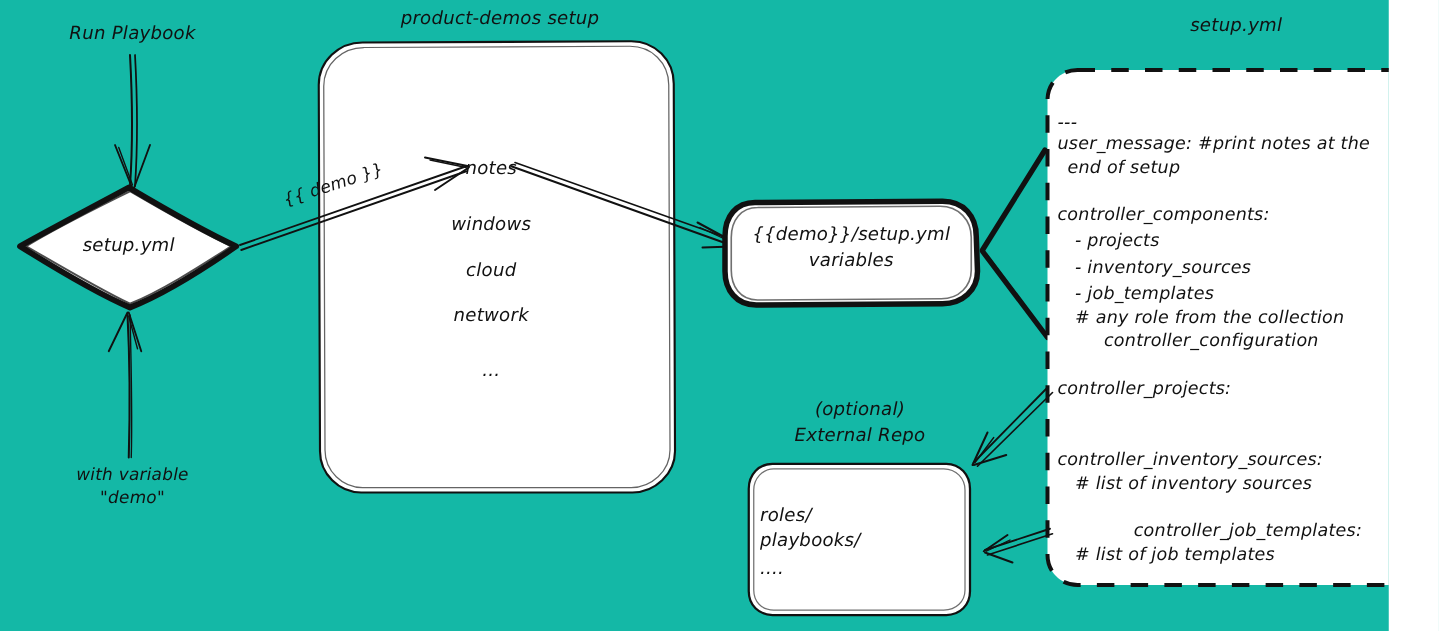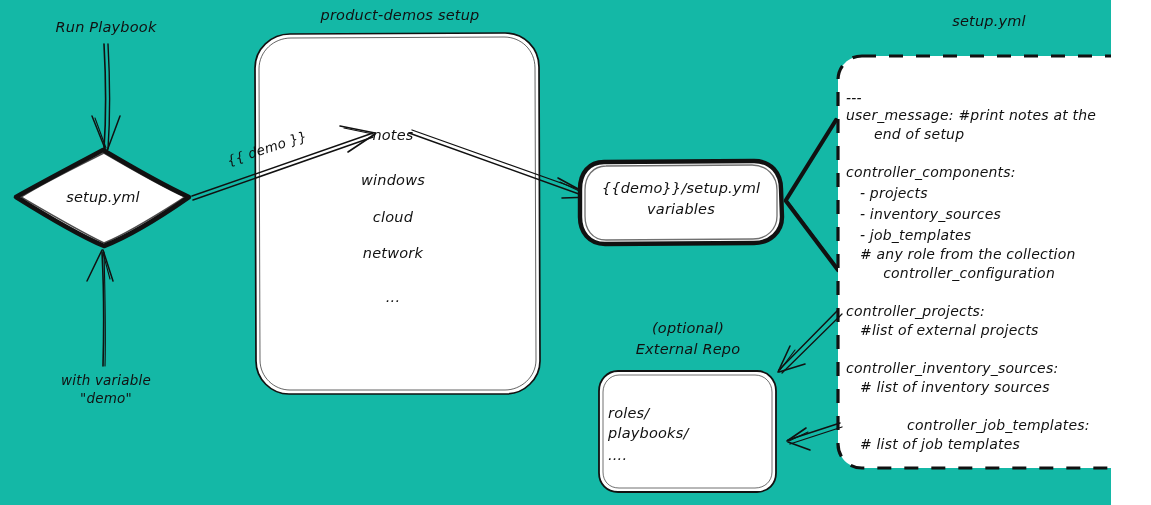--- a/index.html
+++ b/index.html
@@ -155,27 +155,26 @@
   <div class="lbl center t-title skew" style="left:597px; top:340px; width:182px;">External Repo</div>
 
   <div class="lbl left t-item skew" style="left:608px; top:404px;">roles/</div>
   <div class="lbl left t-item skew" style="left:608px; top:424px;">playbooks/</div>
   <div class="lbl left t-item skew" style="left:608px; top:446px;">....</div>
 
   <div class="lbl center t-title skew" style="left:919px; top:12px; width:140px;">setup.yml</div>
 
   <div class="lbl left t-code skew" style="left:846px; top:90px;">---</div>
   <div class="lbl left t-code skew" style="left:846px; top:107px;">user_message: #print notes at the</div>
-  <div class="lbl left t-code skew" style="left:846px; top:126px;font-style:italic;">      end of setup</div>
+  <div class="lbl left t-code skew" style="left:826px; top:126px;font-style:italic;">      end of setup</div>
   <div class="lbl left t-code skew" style="left:846px; top:164px;">controller_components:</div>
   <div class="lbl left t-code skew" style="left:846px; top:185px;">   - projects</div>
   <div class="lbl left t-code skew" style="left:846px; top:206px;">   - inventory_sources</div>
   <div class="lbl left t-code skew" style="left:846px; top:227px;">   - job_templates</div>
   <div class="lbl left t-code skew" style="left:846px; top:246px;">   # any role from the collection</div>
   <div class="lbl left t-code skew" style="left:846px; top:265px;">        controller_configuration</div>
   <div class="lbl left t-code skew" style="left:846px; top:303px;">controller_projects:</div>
-  <div class="lbl left t-code skew" style="left:846px; top:322px;">   #list of external projects</div>
   <div class="lbl left t-code skew" style="left:846px; top:360px;font-style:italic;">controller_inventory_sources:</div>
   <div class="lbl left t-code skew" style="left:846px; top:379px;">   # list of inventory sources</div>
   <div class="lbl left t-code skew" style="left:884px; top:417px;margin-left:23px;">controller_job_templates:</div>
   <div class="lbl left t-code skew" style="left:846px; top:436px;">   # list of job templates</div>
 
 </div>
 
 </body></html>

